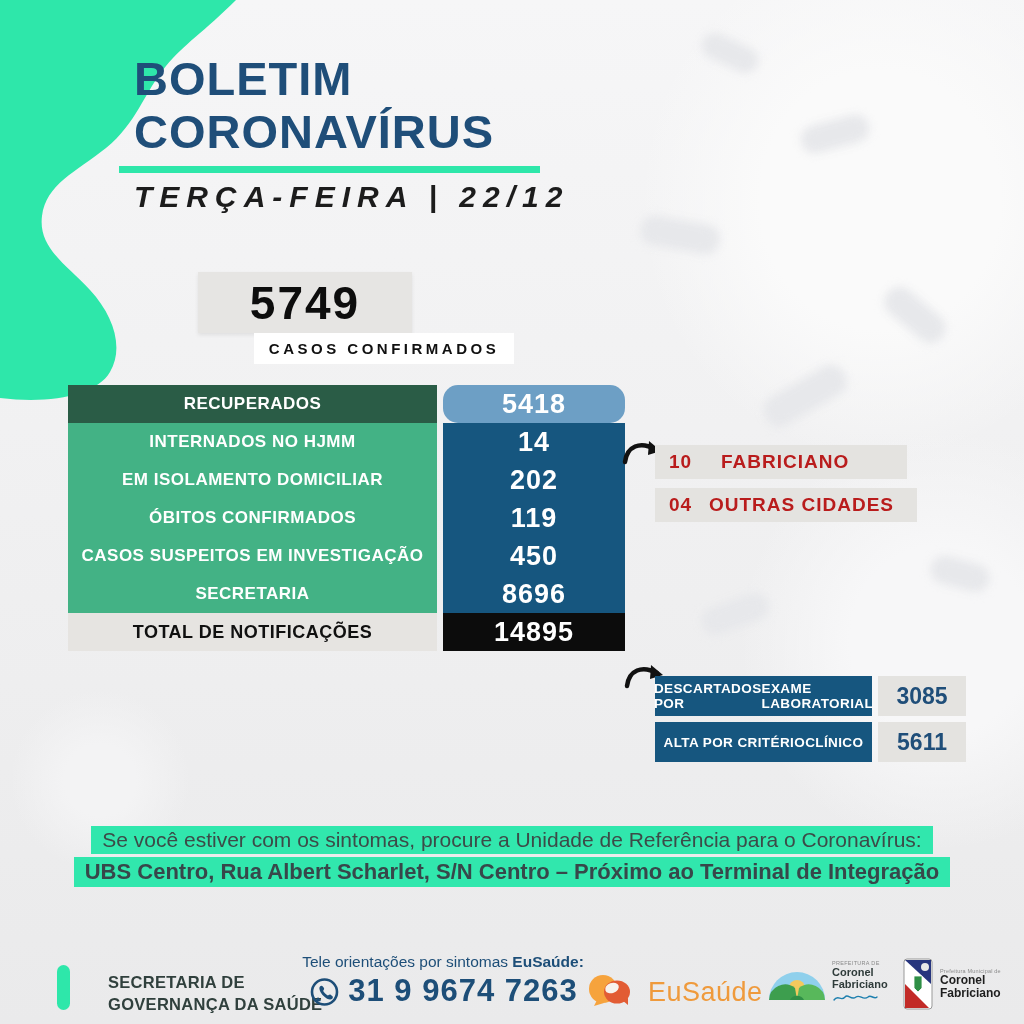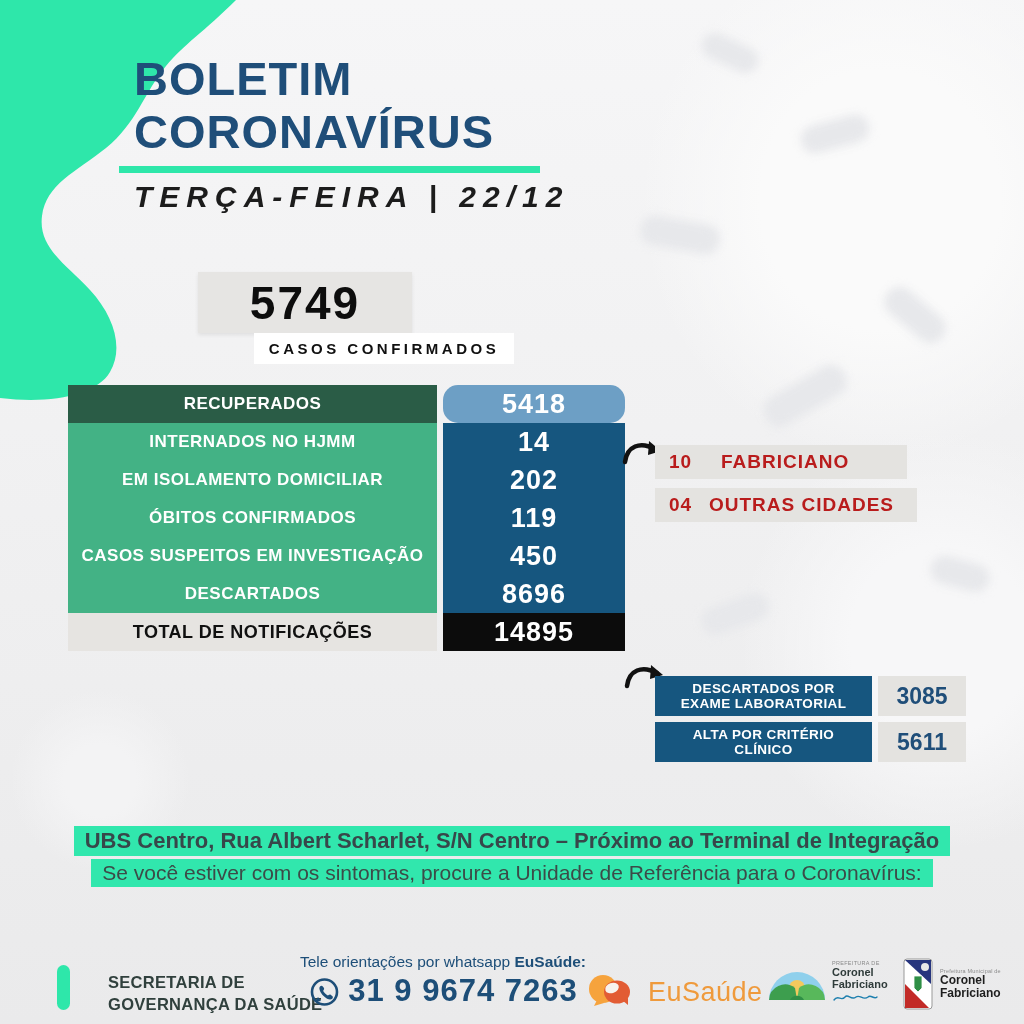--- a/index.html
+++ b/index.html
@@ -60,21 +60,21 @@
     color:#b91c1c;font-weight:800;font-size:19px;letter-spacing:1px;padding-left:14px;box-sizing:border-box;}
   .pb1{left:655px;top:445px;width:252px;}
   .pb2{left:655px;top:488px;width:262px;}
   .place-box .num{display:inline-block;min-width:34px;}
   .pb1 .place{margin-left:18px;}
   .pb2 .place{margin-left:6px;}
 
   .detail-row{position:absolute;display:flex;gap:6px;height:40px;}
   .dr1{left:655px;top:676px;}
   .dr2{left:655px;top:722px;}
-  .d-label{width:217px;background:#16567f;color:#ffffff;display:flex;flex-direction:column;
+  .d-label{width:217px;background:#16567f;color:#ffffff;display:flex;flex-direction:row;
     align-items:center;justify-content:center;font-weight:700;font-size:13.5px;letter-spacing:0.4px;line-height:15px;}
   .d-value{width:88px;background:#e4e3e0;color:#1f4e79;display:flex;align-items:center;
     justify-content:center;font-weight:800;font-size:23px;}
 
   
   .advisory{position:absolute;left:0;top:826px;width:1024px;text-align:center;}
   .advisory .line{margin-bottom:3px;}
   .hl{display:inline-block;background:#31e7ad;color:#3c4b48;padding:2px 11px;font-size:21px;}
   .hl.bold{font-weight:700;font-size:22px;color:#37474a;}
 
@@ -150,21 +150,21 @@
     </div>
     <div class="stat-row">
       <div class="r-label">ÓBITOS CONFIRMADOS</div>
       <div class="r-value">119</div>
     </div>
     <div class="stat-row">
       <div class="r-label">CASOS SUSPEITOS EM INVESTIGAÇÃO</div>
       <div class="r-value">450</div>
     </div>
     <div class="stat-row">
-      <div class="r-label">DESCARTADOS</div>
+      <div class="r-label">SECRETARIA</div>
       <div class="r-value">8696</div>
     </div>
     <div class="stat-row">
       <div class="r-label">TOTAL DE NOTIFICAÇÕES</div>
       <div class="r-value">14895</div>
     </div>
   </div>
 
   <svg class="arrow1" width="44" height="28" viewBox="0 0 44 28">
     <path d="M3 24 C5 8 18 3 33 11" stroke="#111" stroke-width="4.5" fill="none" stroke-linecap="round"></path>
@@ -192,33 +192,33 @@
   </div>
   <div class="detail-row dr2">
     <div class="d-label">
       <span>ALTA POR CRITÉRIO</span>
       <span>CLÍNICO</span>
     </div>
     <div class="d-value">5611</div>
   </div>
 
   <div class="advisory">
+    <div class="line"><span class="hl">Se você estiver com os sintomas, procure a Unidade de Referência para o Coronavírus:</span></div>
     <div class="line"><span class="hl bold">UBS Centro, Rua Albert Scharlet, S/N Centro – Próximo ao Terminal de Integração</span></div>
-    <div class="line"><span class="hl">Se você estiver com os sintomas, procure a Unidade de Referência para o Coronavírus:</span></div>
   </div>
 
   <div class="teal-pill"></div>
   <div class="org">
     <div>SECRETARIA DE</div>
     <div>GOVERNANÇA DA SAÚDE</div>
   </div>
 
   <div class="tele">
     <div class="tele-line">
-      <span>Tele orientações por whatsapp </span><b>EuSaúde:</b>
+      <span>Tele orientações por sintomas </span><b>EuSaúde:</b>
     </div>
     <div class="phone-row">
       <svg width="33" height="33" viewBox="0 0 33 33">
         <circle cx="16.5" cy="16" r="12.5" stroke="#1d4e78" stroke-width="2.6" fill="none"></circle>
         <path d="M7 26 L10 21 L13 25 Z" fill="#1d4e78"></path>
         <path d="M12 10.5 c.9-.9 2.1-.9 2.8 0 l1 1.3 c.5.7.4 1.6-.2 2.2 -.5.5-.5 1.1 0 1.7 .9 1.3 2.1 2.5 3.4 3.4 .6.4 1.2.4 1.7 0 .6-.6 1.5-.7 2.2-.2 l1.3 1 c.9.7.9 1.9 0 2.8 -1.6 1.6-5.1.8-8.6-2.7 S10.4 12.1 12 10.5 Z" fill="#1d4e78"></path>
       </svg>
       <span class="phone-number">31 9 9674 7263</span>
     </div>
   </div>

